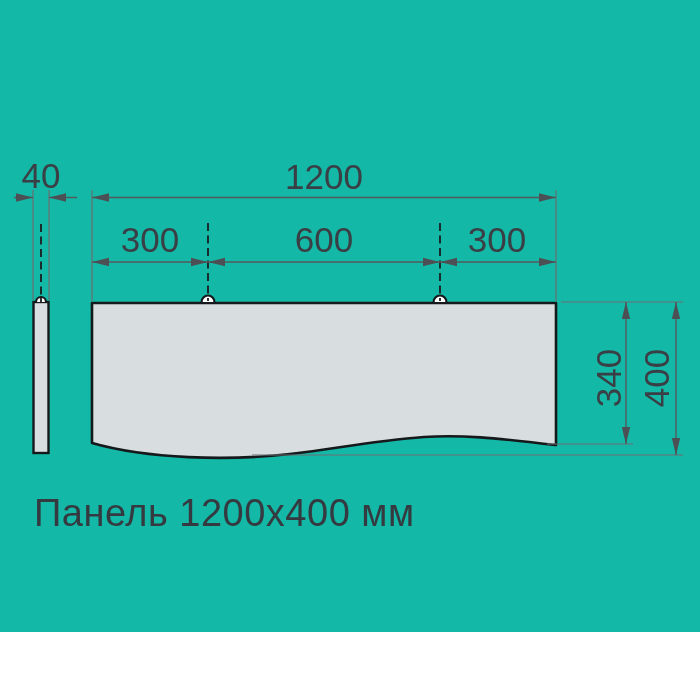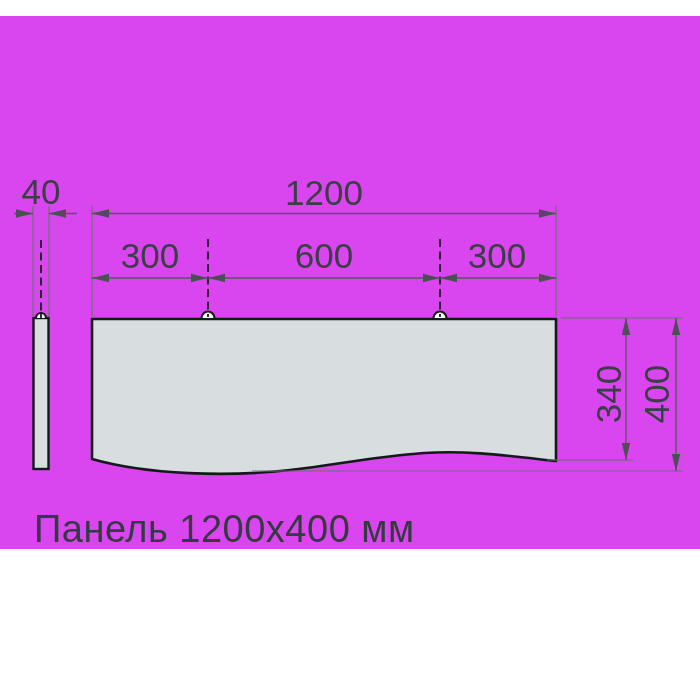--- a/index.html
+++ b/index.html
@@ -1,16 +1,16 @@
 <!DOCTYPE html>
 <html><head>
 <meta charset="utf-8">
 <style>
   html,body{margin:0;padding:0;background:#ffffff;}
-  .stage{width:700px;height:533px;position:relative;background:#d946ef;overflow:hidden;margin-top:16px;}
+  .stage{width:700px;height:632px;position:relative;background:#14b8a6;overflow:hidden;}
   svg{display:block;}
   text{font-family:"Liberation Sans","DejaVu Sans",sans-serif;}
   .dim-text{font-size:35px;fill:#3a3f45;}
   .caption-text{font-size:38px;fill:#343a40;letter-spacing:.5px;}
   .dim-line{stroke:#55595e;stroke-width:1.4;fill:none;}
   .ext-line{stroke:#6a6e72;stroke-width:1.2;fill:none;}
   .arrow{fill:#4c5055;stroke:none;}
   .center-line{stroke:#1a1d1f;stroke-width:1.8;stroke-dasharray:8 4.5;fill:none;}
   .tick{stroke:#1a1d1f;stroke-width:1.8;fill:none;}
   .panel-outline{stroke:#16191b;stroke-width:2.6;stroke-linejoin:round;}

